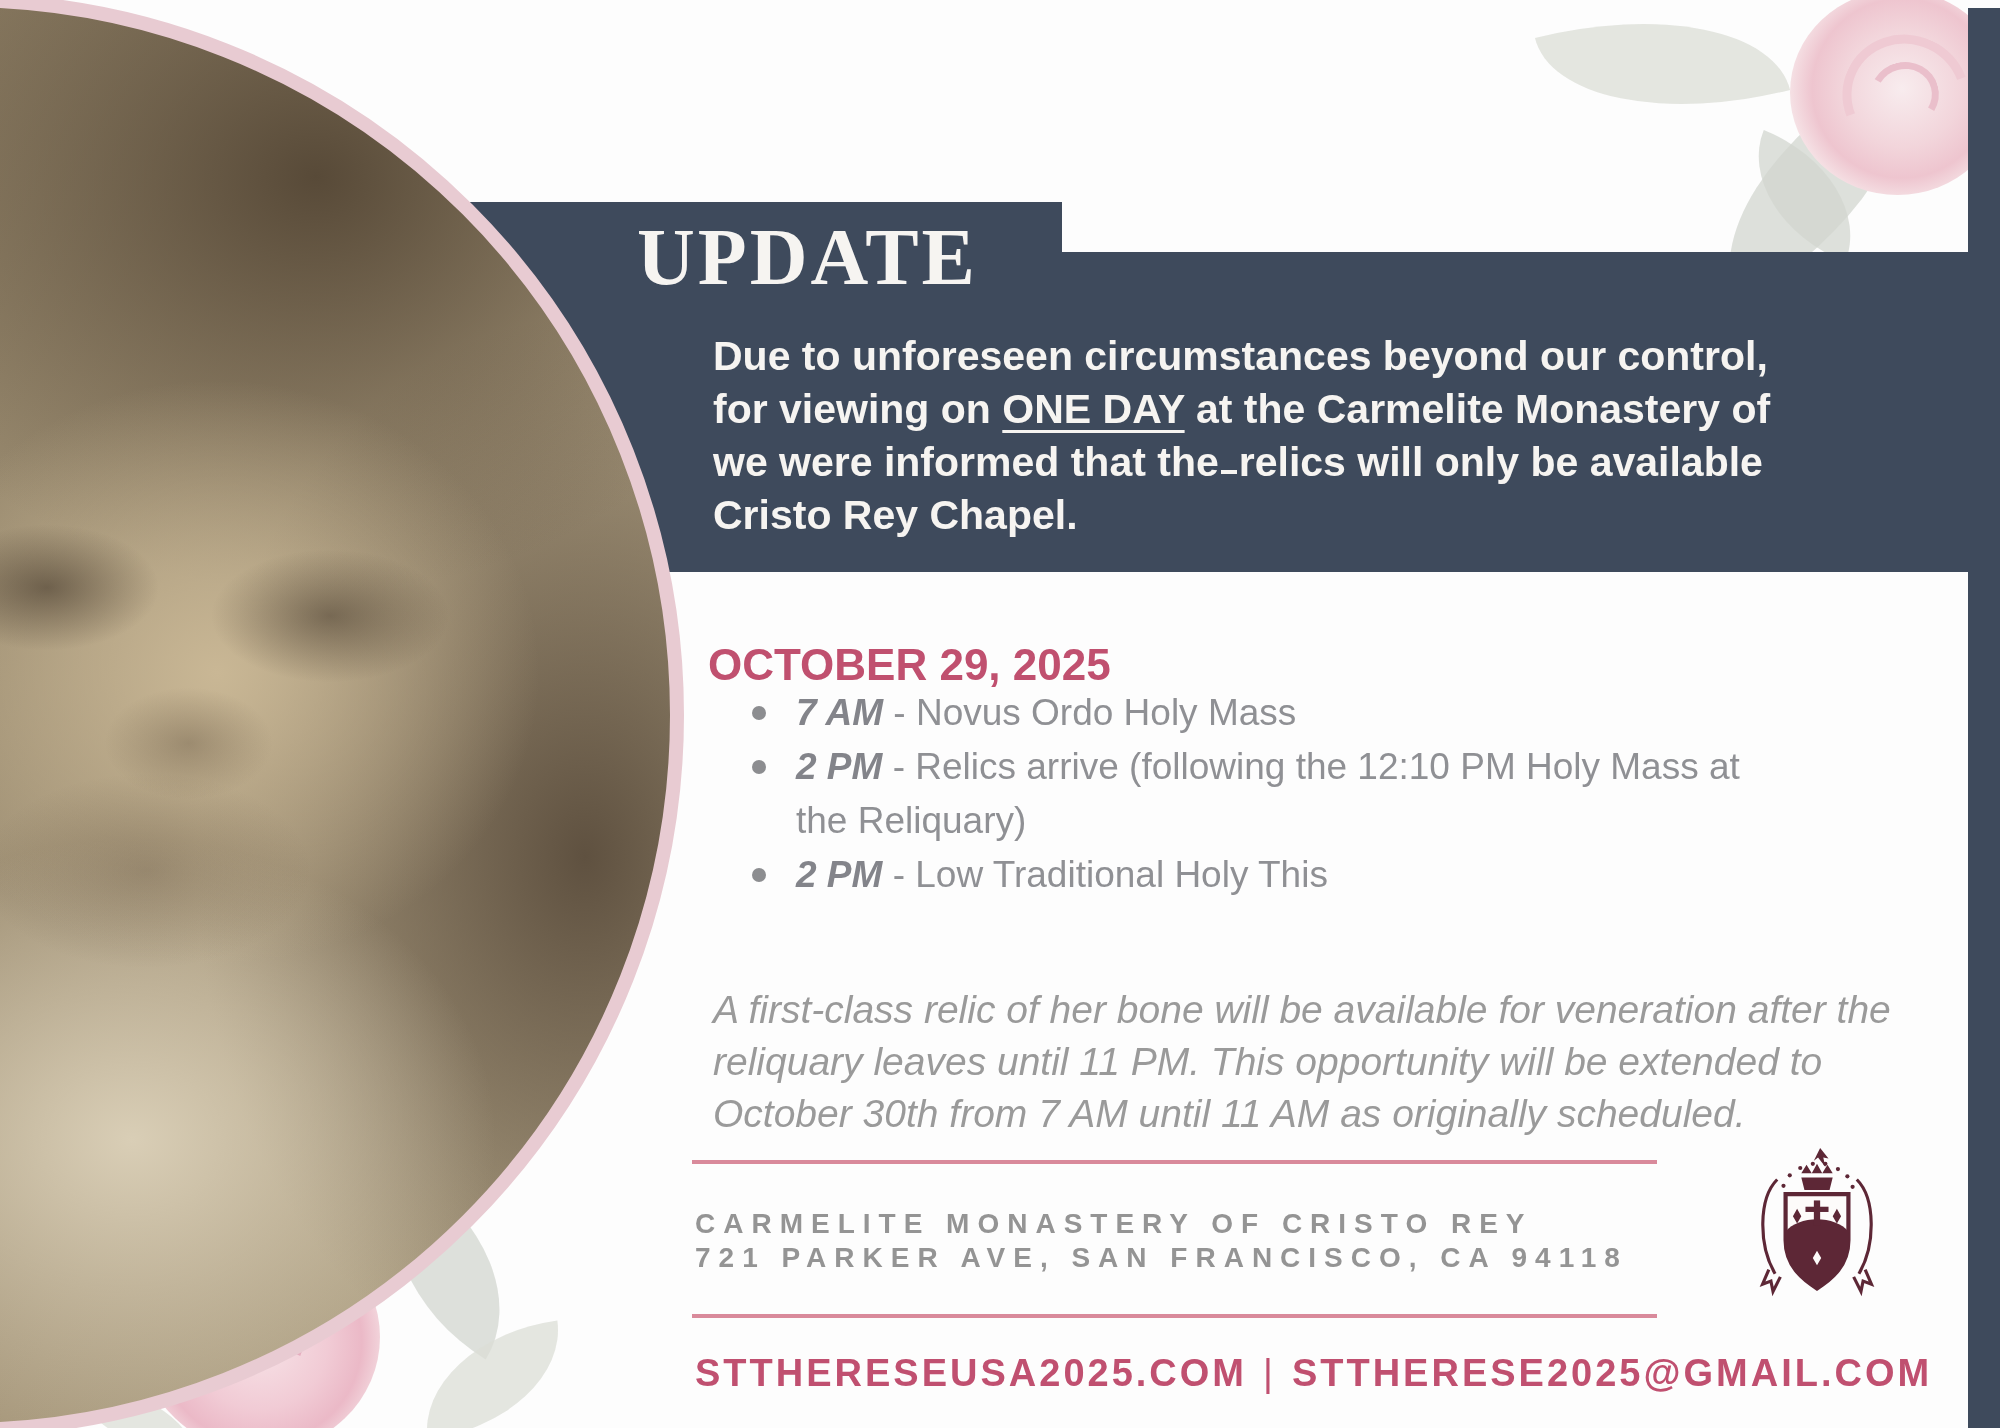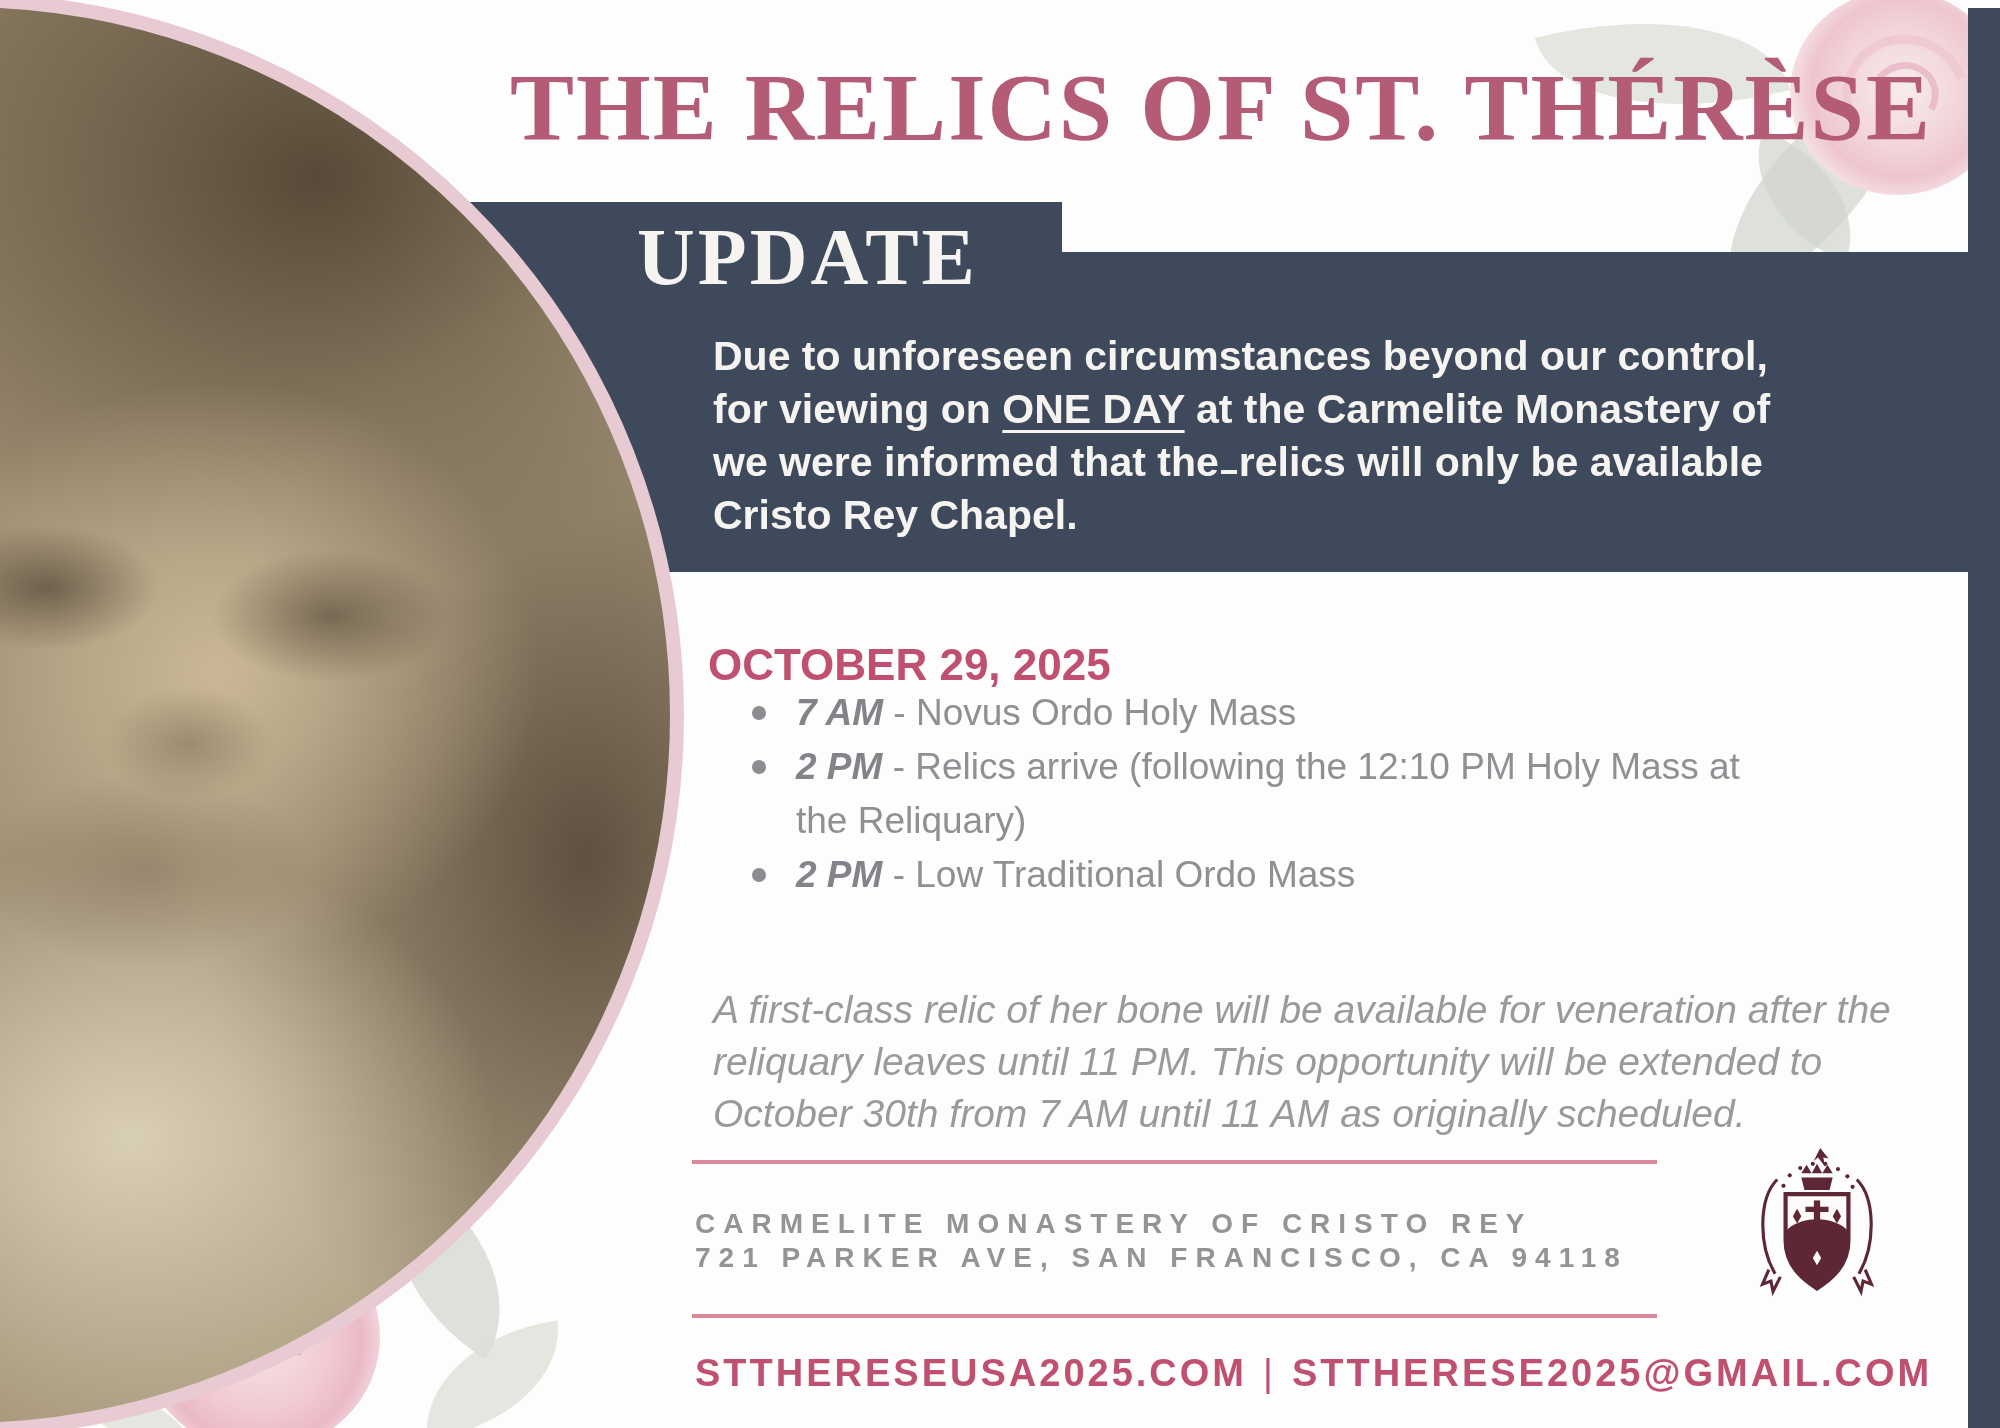--- a/index.html
+++ b/index.html
@@ -111,21 +111,20 @@
   <div class="rose" style="left:395px; top:1165px; width:80px; height:78px;
               background:radial-gradient(circle at 50% 50%, #F3D3DA 0%, #ECC0CC 55%, rgba(236,192,204,0) 75%);"></div>
 
   <div class="update-box"></div>
   <div class="pink-bar"></div>
   <div class="notice-panel"></div>
   <div class="right-strip"></div>
 
   <div class="portrait"></div>
 
-  <div class="page-title">THE RELICS OF ST. THÉRÈSE</div>
   <div class="update-label">UPDATE</div>
 
   <div class="notice-text">
     <span class="p-line"><span>Due to unforeseen circumstances beyond our control,</span></span>
     <span class="p-line"><span>for viewing on </span><span class="mark">ONE DAY</span><span> at the Carmelite Monastery of</span></span>
     <span class="p-line"><span>we were informed that the</span><span class="us"></span><span>relics will only be available</span></span>
     <span class="p-line"><span>Cristo Rey Chapel.</span></span>
   </div>
 
   <div class="date-heading">OCTOBER 29, 2025</div>
@@ -134,21 +133,21 @@
       <span class="bullet-dot"></span>
       <span class="t">7 AM</span><span> - Novus Ordo Holy Mass</span>
     </div>
     <div class="item">
       <span class="bullet-dot"></span>
       <span class="t">2 PM</span><span> - Relics arrive (following the 12:10 PM Holy Mass at</span>
       <span class="cont">the Reliquary)</span>
     </div>
     <div class="item">
       <span class="bullet-dot"></span>
-      <span class="t">2 PM</span><span> - Low Traditional Ordo Mass</span>
+      <span class="t">2 PM</span><span> - Low Traditional Holy This</span>
     </div>
   </div>
 
   <div class="note-text">
     <span class="p-line">A first-class relic of her bone will be available for veneration after the</span>
     <span class="p-line">reliquary leaves until 11 PM. This opportunity will be extended to</span>
     <span class="p-line">October 30th from 7 AM until 11 AM as originally scheduled.</span>
   </div>
 
   <div class="divider d1"></div>

